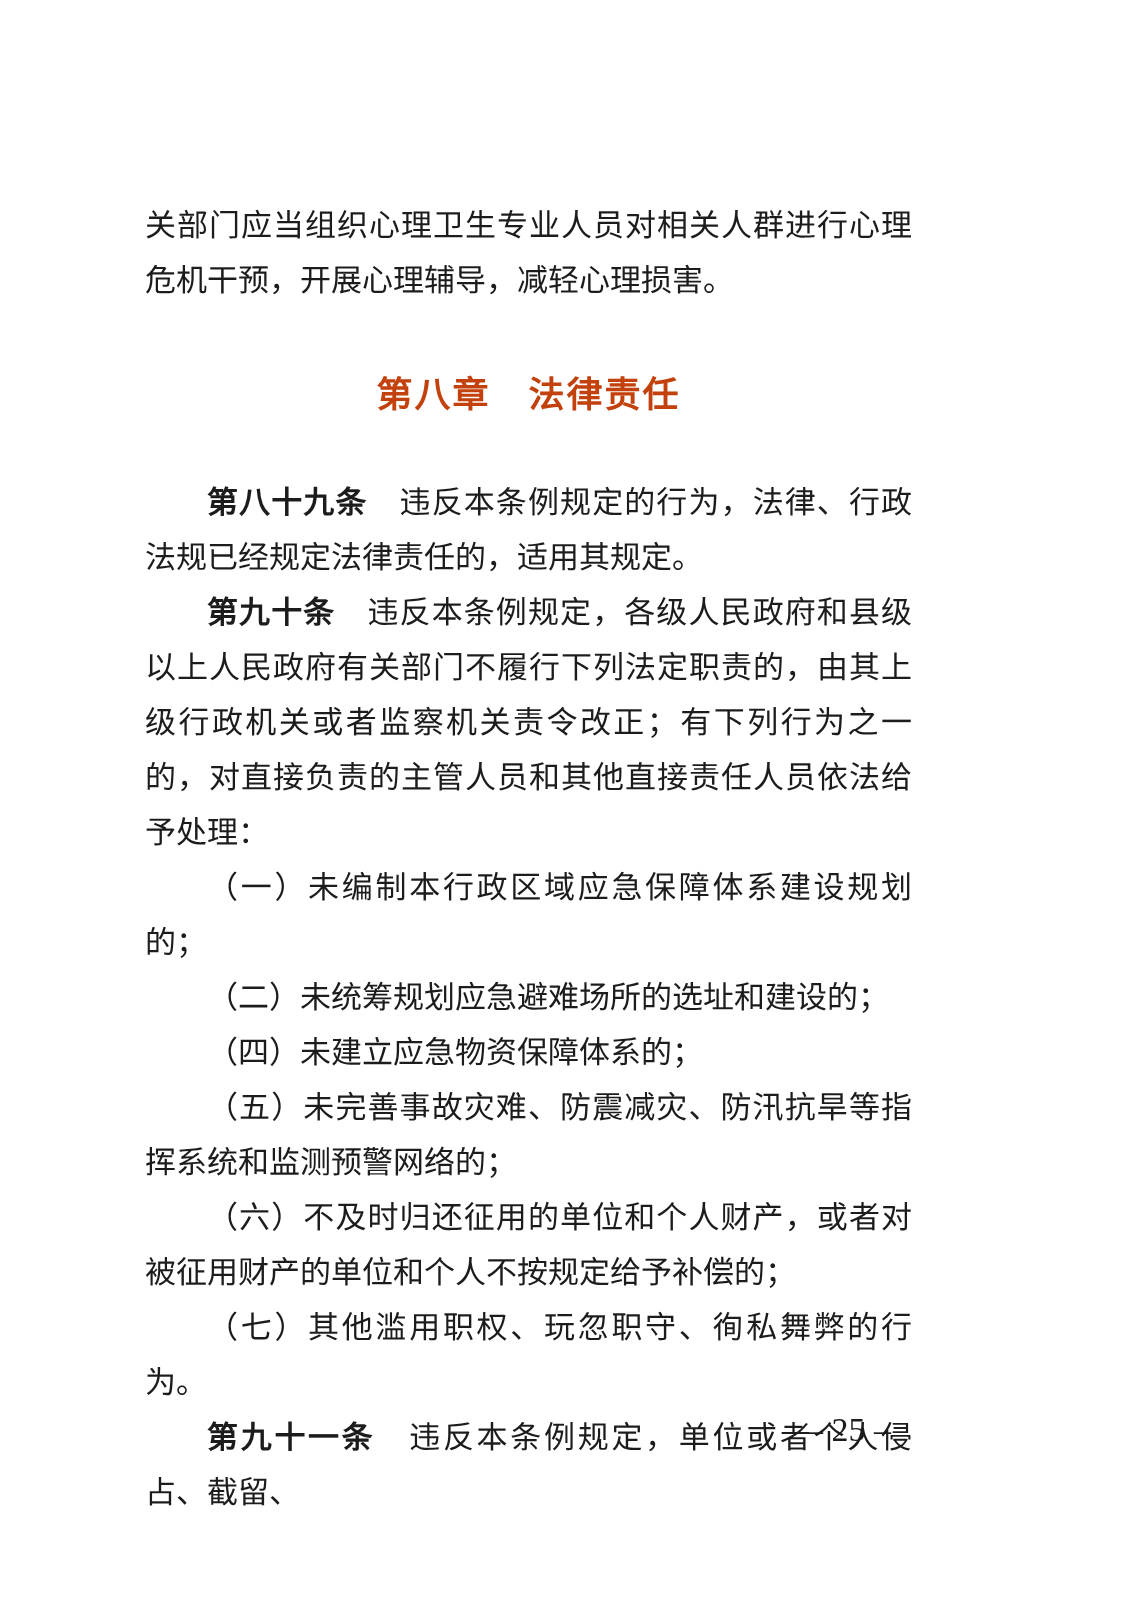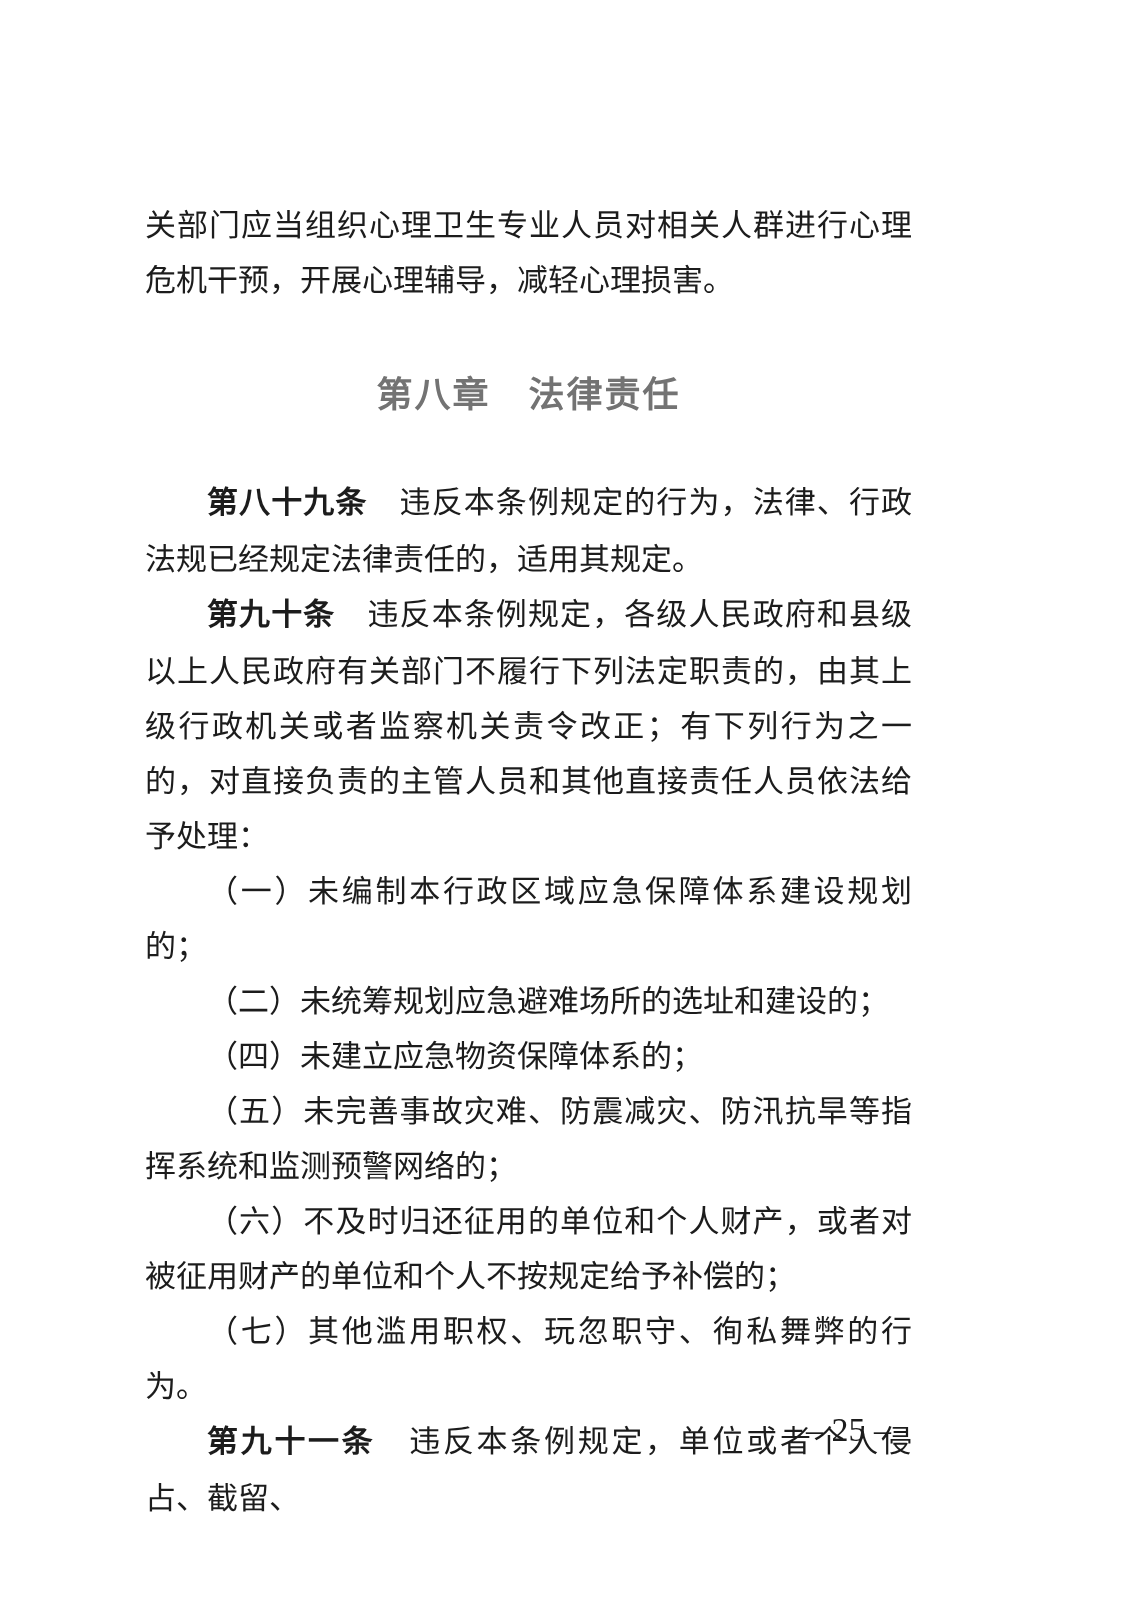--- a/index.html
+++ b/index.html
@@ -24,32 +24,32 @@
       line-height: 55px;
       text-align: justify;
       text-justify: inter-character;
       word-break: break-all;
       color: #1c1c1c;
     }
     .indent {
       text-indent: 62px;
     }
     .lead {
-      font-family: Liberation Mono, monospace;
+      font-family: Liberation Serif, serif;
       font-weight: 700;
     }
     .chapter {
       margin: 59px 0 53px 0;
       font-family: "Liberation Sans", "DejaVu Sans", sans-serif;
       font-weight: 700;
       font-size: 36px;
       line-height: 55px;
       text-align: center;
       letter-spacing: 2px;
-      color: #737373;
+      color: #c2410c;
     }
     .page-number {
       position: absolute;
       top: 1412px;
       right: 168px;
       font-family: "Liberation Serif", "DejaVu Serif", serif;
       font-size: 34px;
       line-height: 36px;
       color: #1c1c1c;
     }

